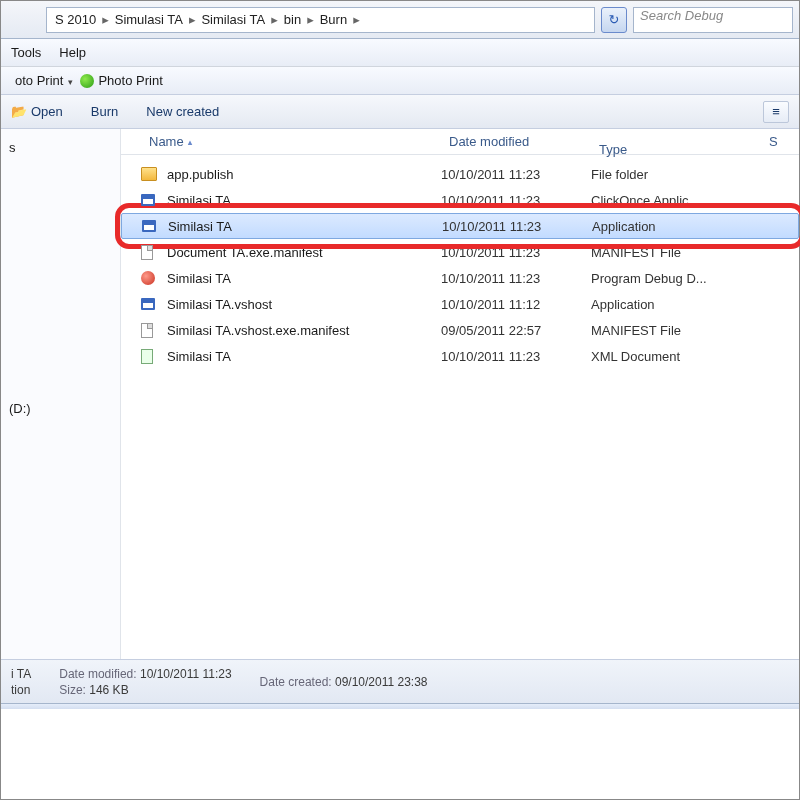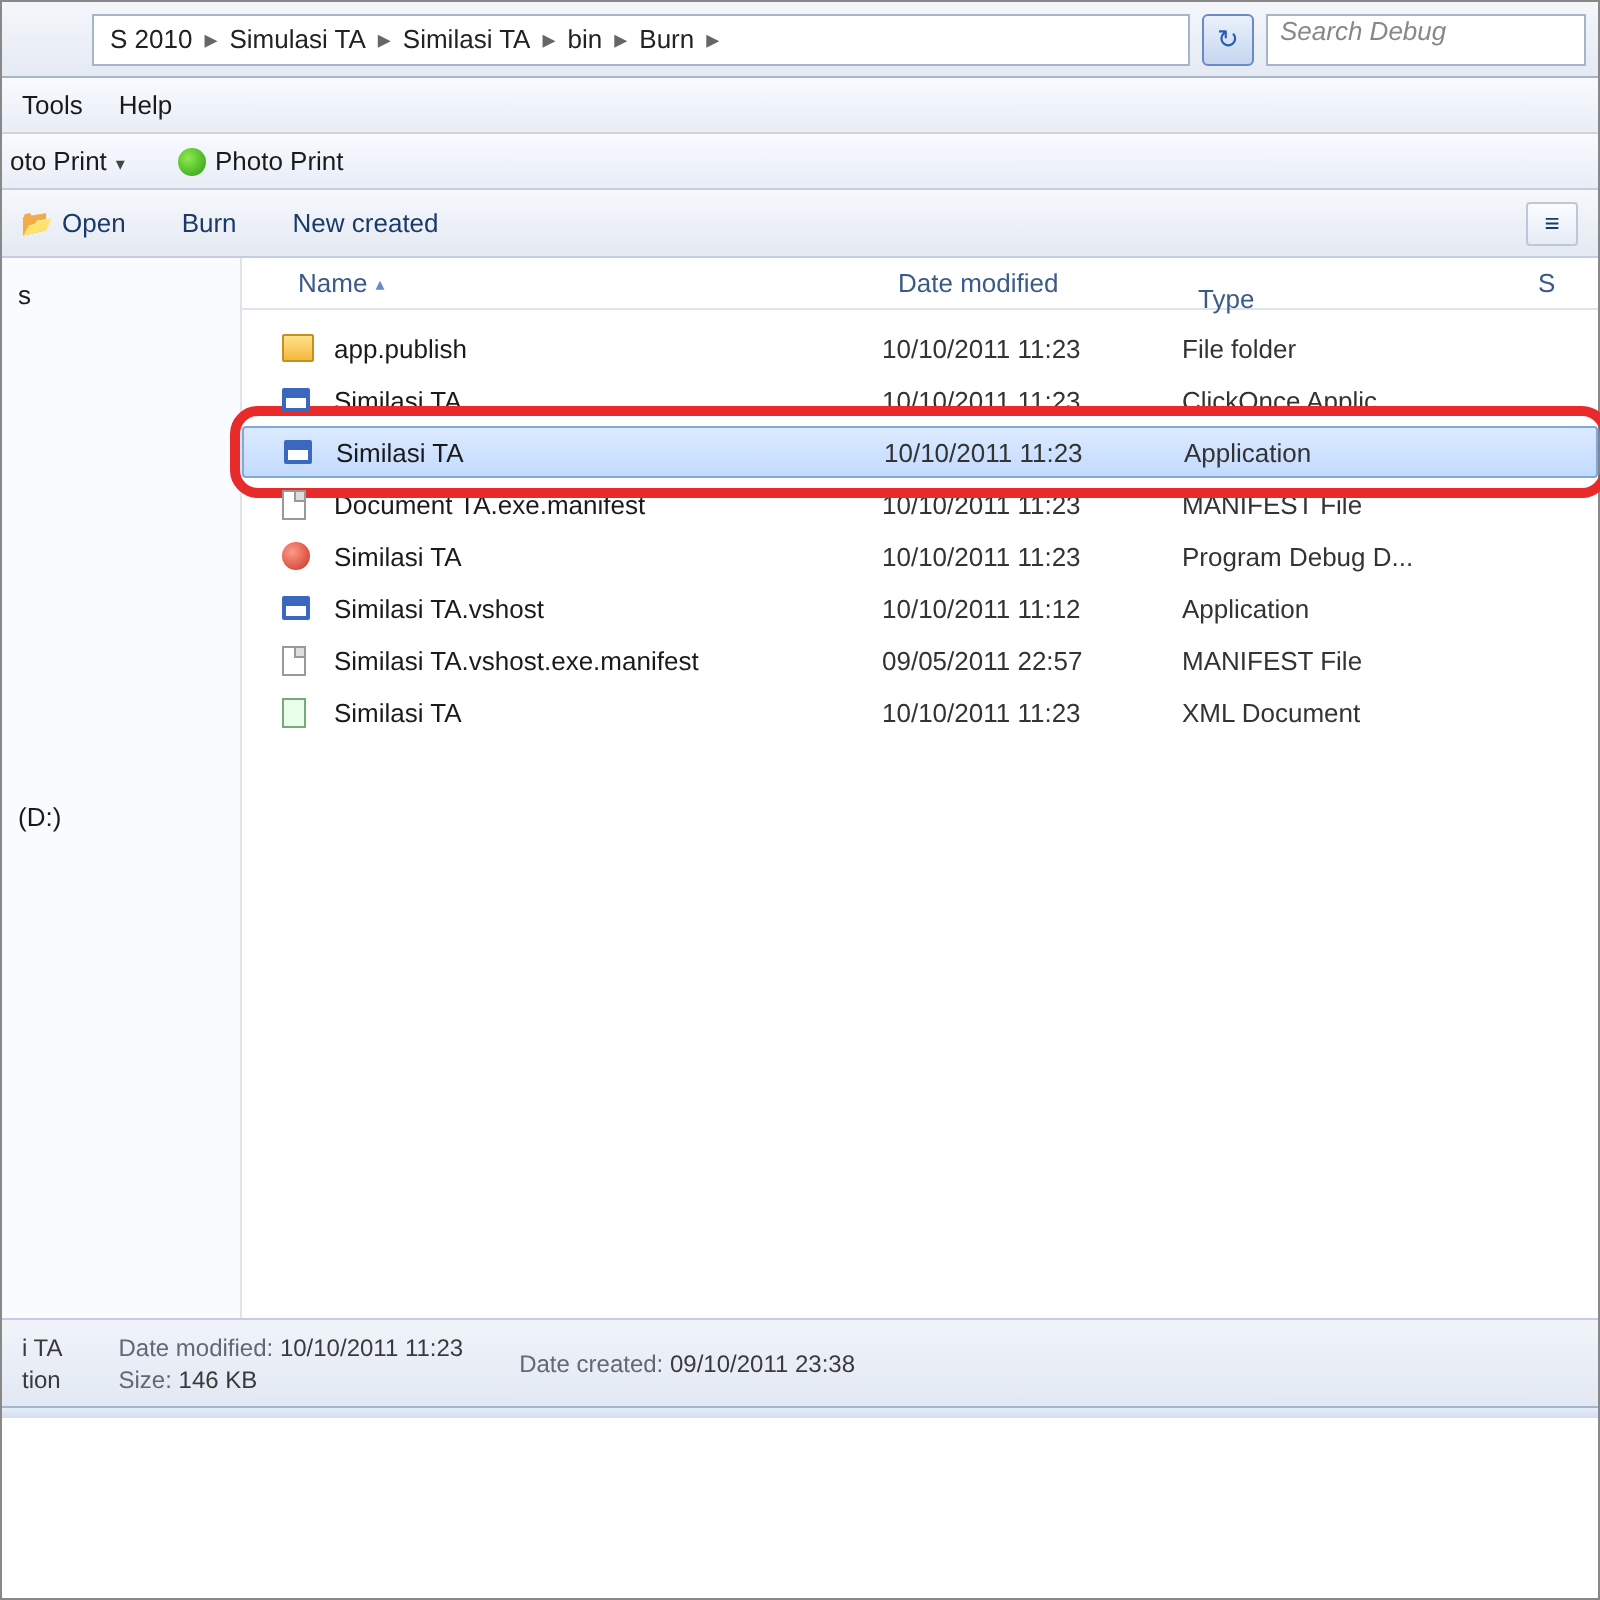--- a/index.html
+++ b/index.html
@@ -44,21 +44,21 @@
     }
     
     .menubar {
       background: linear-gradient(to bottom, #f8faff 0%, #e8edf6 100%);
       height: 28px; display: flex; align-items: center; padding: 0 10px; gap: 18px;
       border-bottom: 1px solid #d0d5dd;
       font-size: 13px; color: #1a1a1a;
     }
     .toolbar2 {
       background: linear-gradient(to bottom, #f8faff 0%, #e8edf6 100%);
-      height: 28px; display: flex; align-items: center; padding: 0 4px; gap: 27px;
+      height: 28px; display: flex; align-items: center; padding: 0 14px; gap: 8px;
       border-bottom: 1px solid #c5cee0;
       font-size: 13px; color: #1a1a1a;
     }
     .toolbar2 .dropdown-arrow { font-size: 9px; color: #444; margin-left: 2px; }
     .green-circle { width: 14px; height: 14px; border-radius: 50%; background: radial-gradient(circle at 5px 5px, #8eea4c, #2a9b16); display: inline-block; margin-right: 4px; vertical-align: middle; }
     
     .toolbar3 {
       background: linear-gradient(to bottom, #f6f8fc 0%, #e4e9f2 100%);
       height: 34px; display: flex; align-items: center; padding: 0 10px; gap: 28px;
       border-bottom: 1px solid #c5cee0;

